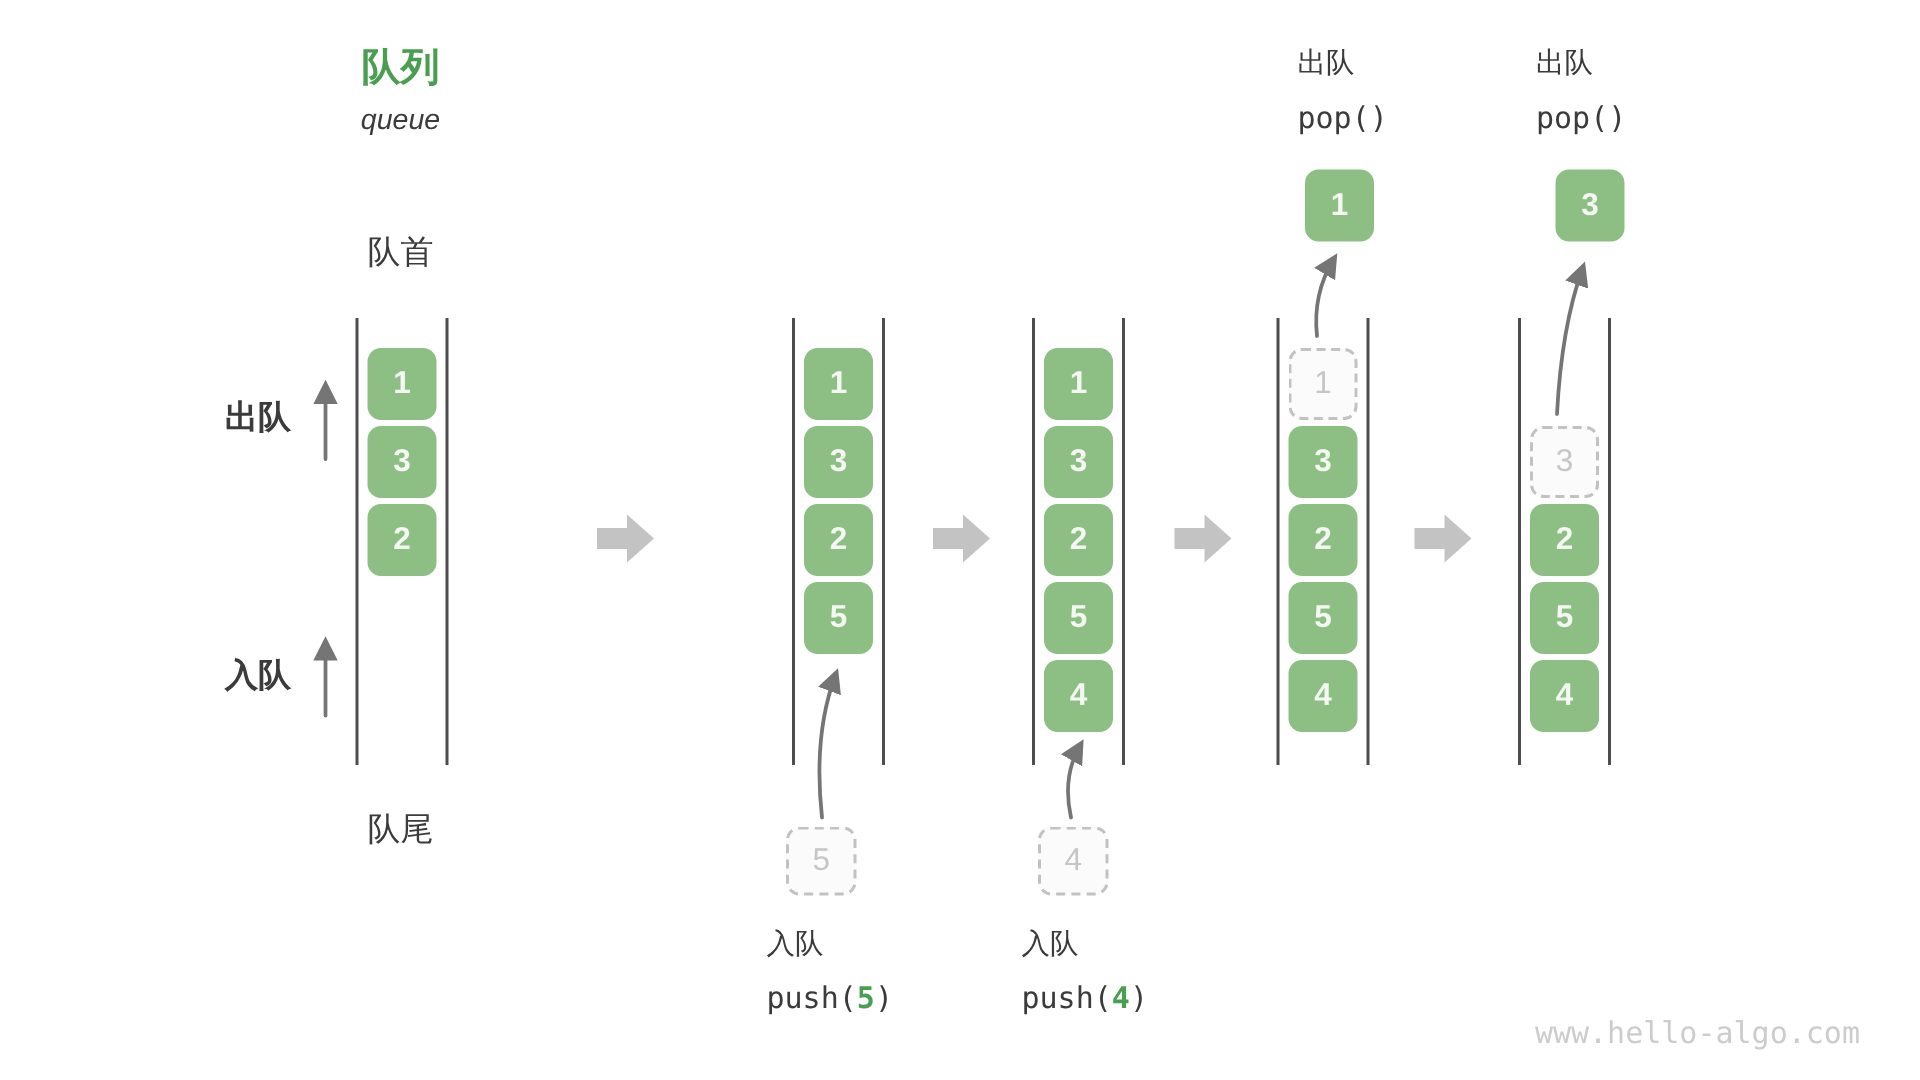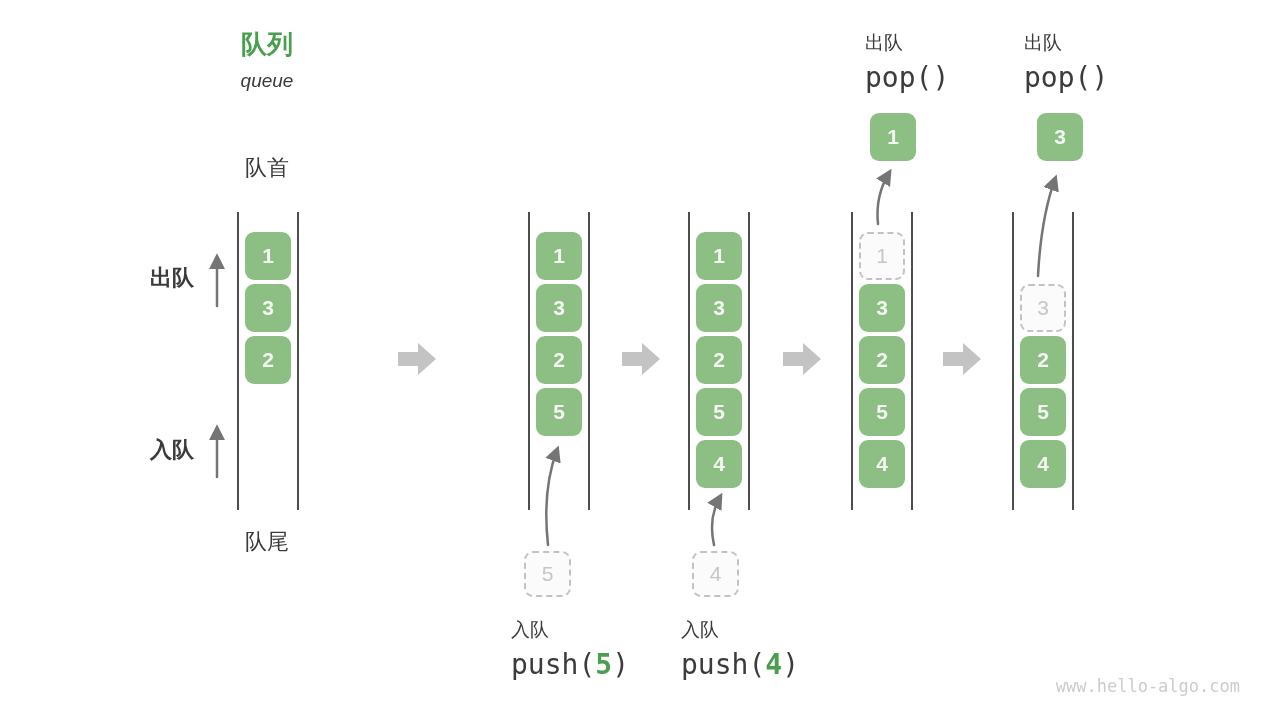--- a/index.html
+++ b/index.html
@@ -24,21 +24,21 @@
   .canvas{position:relative;width:1280px;height:720px;}
   .overlay{position:absolute;left:0;top:0;width:1280px;height:720px;pointer-events:none;}
 
   .title-block{position:absolute;left:212px;top:28px;width:110px;text-align:center;}
   .title-zh{font-size:26px;font-weight:700;color:var(--accent-green);line-height:32px;}
   .title-en{font-size:19px;color:var(--text-dark);margin-top:10px;font-style:italic;}
 
   .slot-label{position:absolute;left:217px;width:100px;text-align:center;
     font-size:22px;font-weight:400;color:var(--text-dark);}
   .front-label{top:153px;}
-  .rear-label{top:527px;}
+  .rear-label{top:538px;}
 
   .legend-label{position:absolute;left:150px;font-size:22px;font-weight:700;color:var(--text-dark);}
   .legend-dequeue{top:263px;}
   .legend-enqueue{top:435px;}
 
   .queue-column{position:absolute;top:212px;width:62px;height:298px;}
   .rail{position:absolute;top:0;bottom:0;width:2px;background:var(--rail-gray);}
   .rail-left{left:0;}
   .rail-right{right:0;}
 
@@ -52,26 +52,26 @@
     background:var(--box-green);color:var(--box-text);text-align:center;line-height:48px;
     font-size:21px;font-weight:700;}
 
   .staging-box{position:absolute;top:551px;width:47px;height:46px;border-radius:9px;
     background:var(--ghost-fill);border:2px dashed var(--ghost-border);box-sizing:border-box;
     color:var(--ghost-text);text-align:center;line-height:42px;font-size:21px;}
 
   .caption{position:absolute;}
   .cap-zh{font-size:19px;font-weight:500;color:var(--text-dark);line-height:24px;}
   .cap-code{margin-top:9px;font-family:"DejaVu Sans Mono","Liberation Mono",monospace;
-    font-size:28px;color:var(--text-dark);line-height:28px;}
+    font-size:20px;color:var(--text-dark);line-height:28px;}
   .cap-code .arg{color:var(--accent-green);font-weight:700;}
 
   .watermark{position:absolute;right:40px;top:676px;
     font-family:"DejaVu Sans Mono","Liberation Mono",monospace;
-    font-size:17px;color:var(--watermark-gray);}
+    font-size:20px;color:var(--watermark-gray);}
 
   .step-arrow{fill:var(--step-arrow-gray);}
   .thin{stroke:var(--thin-arrow-gray);stroke-width:2.5;fill:none;stroke-linecap:round;}
 </style>
 </head>
 <body>
 
 <div class="canvas">
 
   <svg class="overlay" viewBox="0 0 1280 720">

